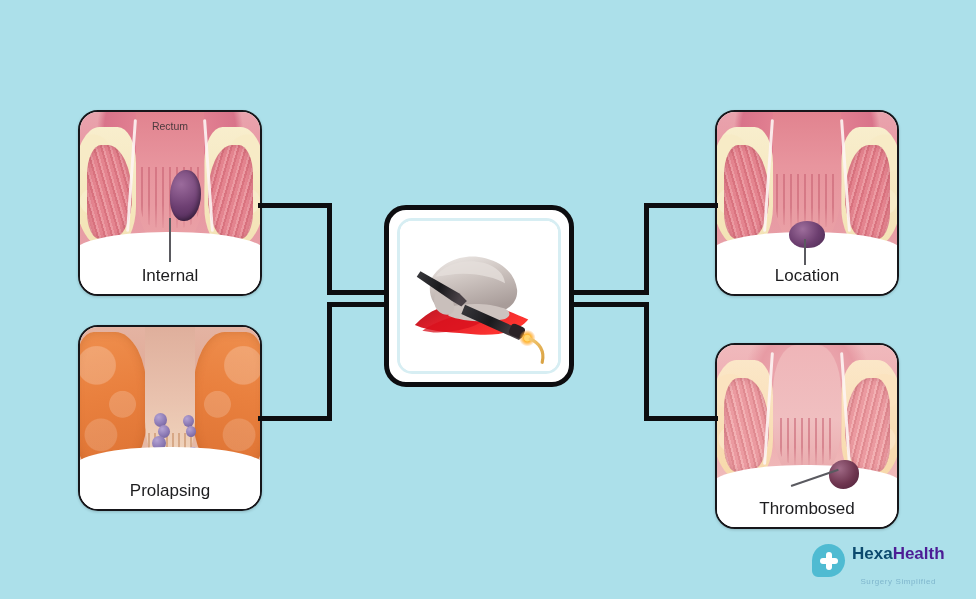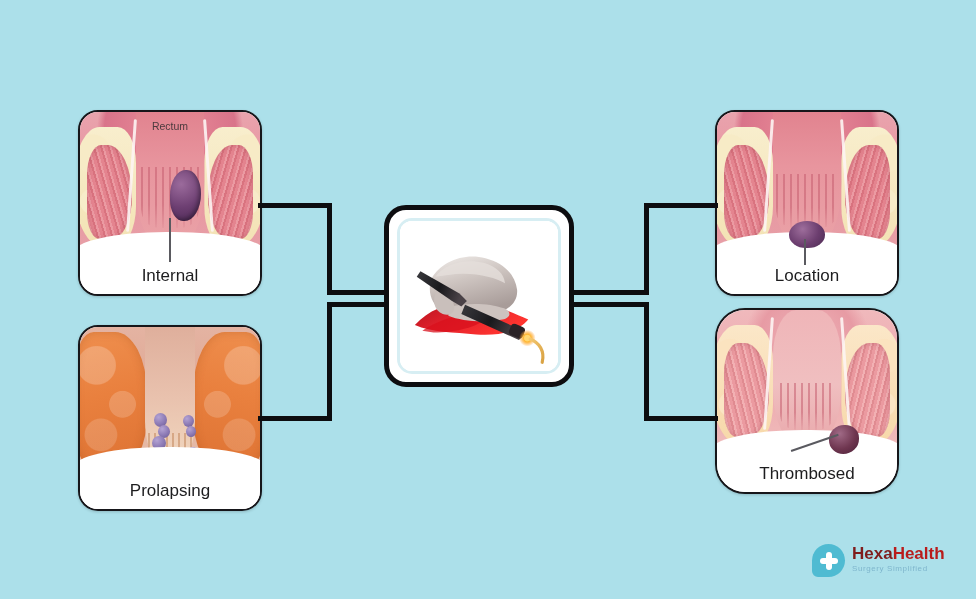--- a/index.html
+++ b/index.html
@@ -41,21 +41,21 @@
   .card-sublabel{
     position:absolute;left:0;top:8px;width:100%;
     text-align:center;font-size:10.5px;color:#4b3a3e;
     z-index:9;
   }
   .pointer{position:absolute;background:#5a5a60;z-index:8;}
 
   #card-internal{left:78px;top:110px;}
   #card-prolapsing{left:78px;top:325px;}
   #card-external{left:715px;top:110px;}
-  #card-thrombosed{left:715px;top:308px;border-radius:30px;}
+  #card-thrombosed{left:715px;top:343px;}
 
   
   .anat{position:absolute;inset:0;}
   .white-floor{
     position:absolute;left:-4%;bottom:0;width:108%;height:34%;
     background:#ffffff;border-radius:48% 48% 0 0 / 34% 34% 0 0;
   }
 
   
   .pinkbase{
@@ -198,23 +198,23 @@
   .logo-cross{
     position:absolute;left:7.5px;top:7.5px;width:18px;height:18px;
   }
   .logo-cross:before,.logo-cross:after{
     content:"";position:absolute;background:#ffffff;border-radius:4px;
   }
   .logo-cross:before{left:6px;top:0;width:6px;height:18px;}
   .logo-cross:after{left:0;top:6px;width:18px;height:6px;}
   .logo-text{position:absolute;left:40px;top:4px;}
   .logo-name{font-size:17px;line-height:18px;font-weight:bold;}
-  .logo-hexa{color:#7f1d1d;text-align:right;}
-  .logo-health{color:#b91c1c;}
-  .logo-tag{font-size:8px;color:#7FB6CD;letter-spacing:.6px;margin-top:1px;}
+  .logo-hexa{color:#0c4a6e;text-align:right;}
+  .logo-health{color:#4c1d95;}
+  .logo-tag{font-size:8px;color:#7FB6CD;letter-spacing:.6px;margin-top:14px;text-align:center;}
 </style>
 </head>
 <body>
 
 <div id="stage">
 
 
   <div class="conn" style="left:258px;top:203px;width:74px;height:5px;"></div>
   <div class="conn" style="left:327px;top:203px;width:5px;height:92px;"></div>
   <div class="conn" style="left:327px;top:290px;width:62px;height:5px;"></div>

